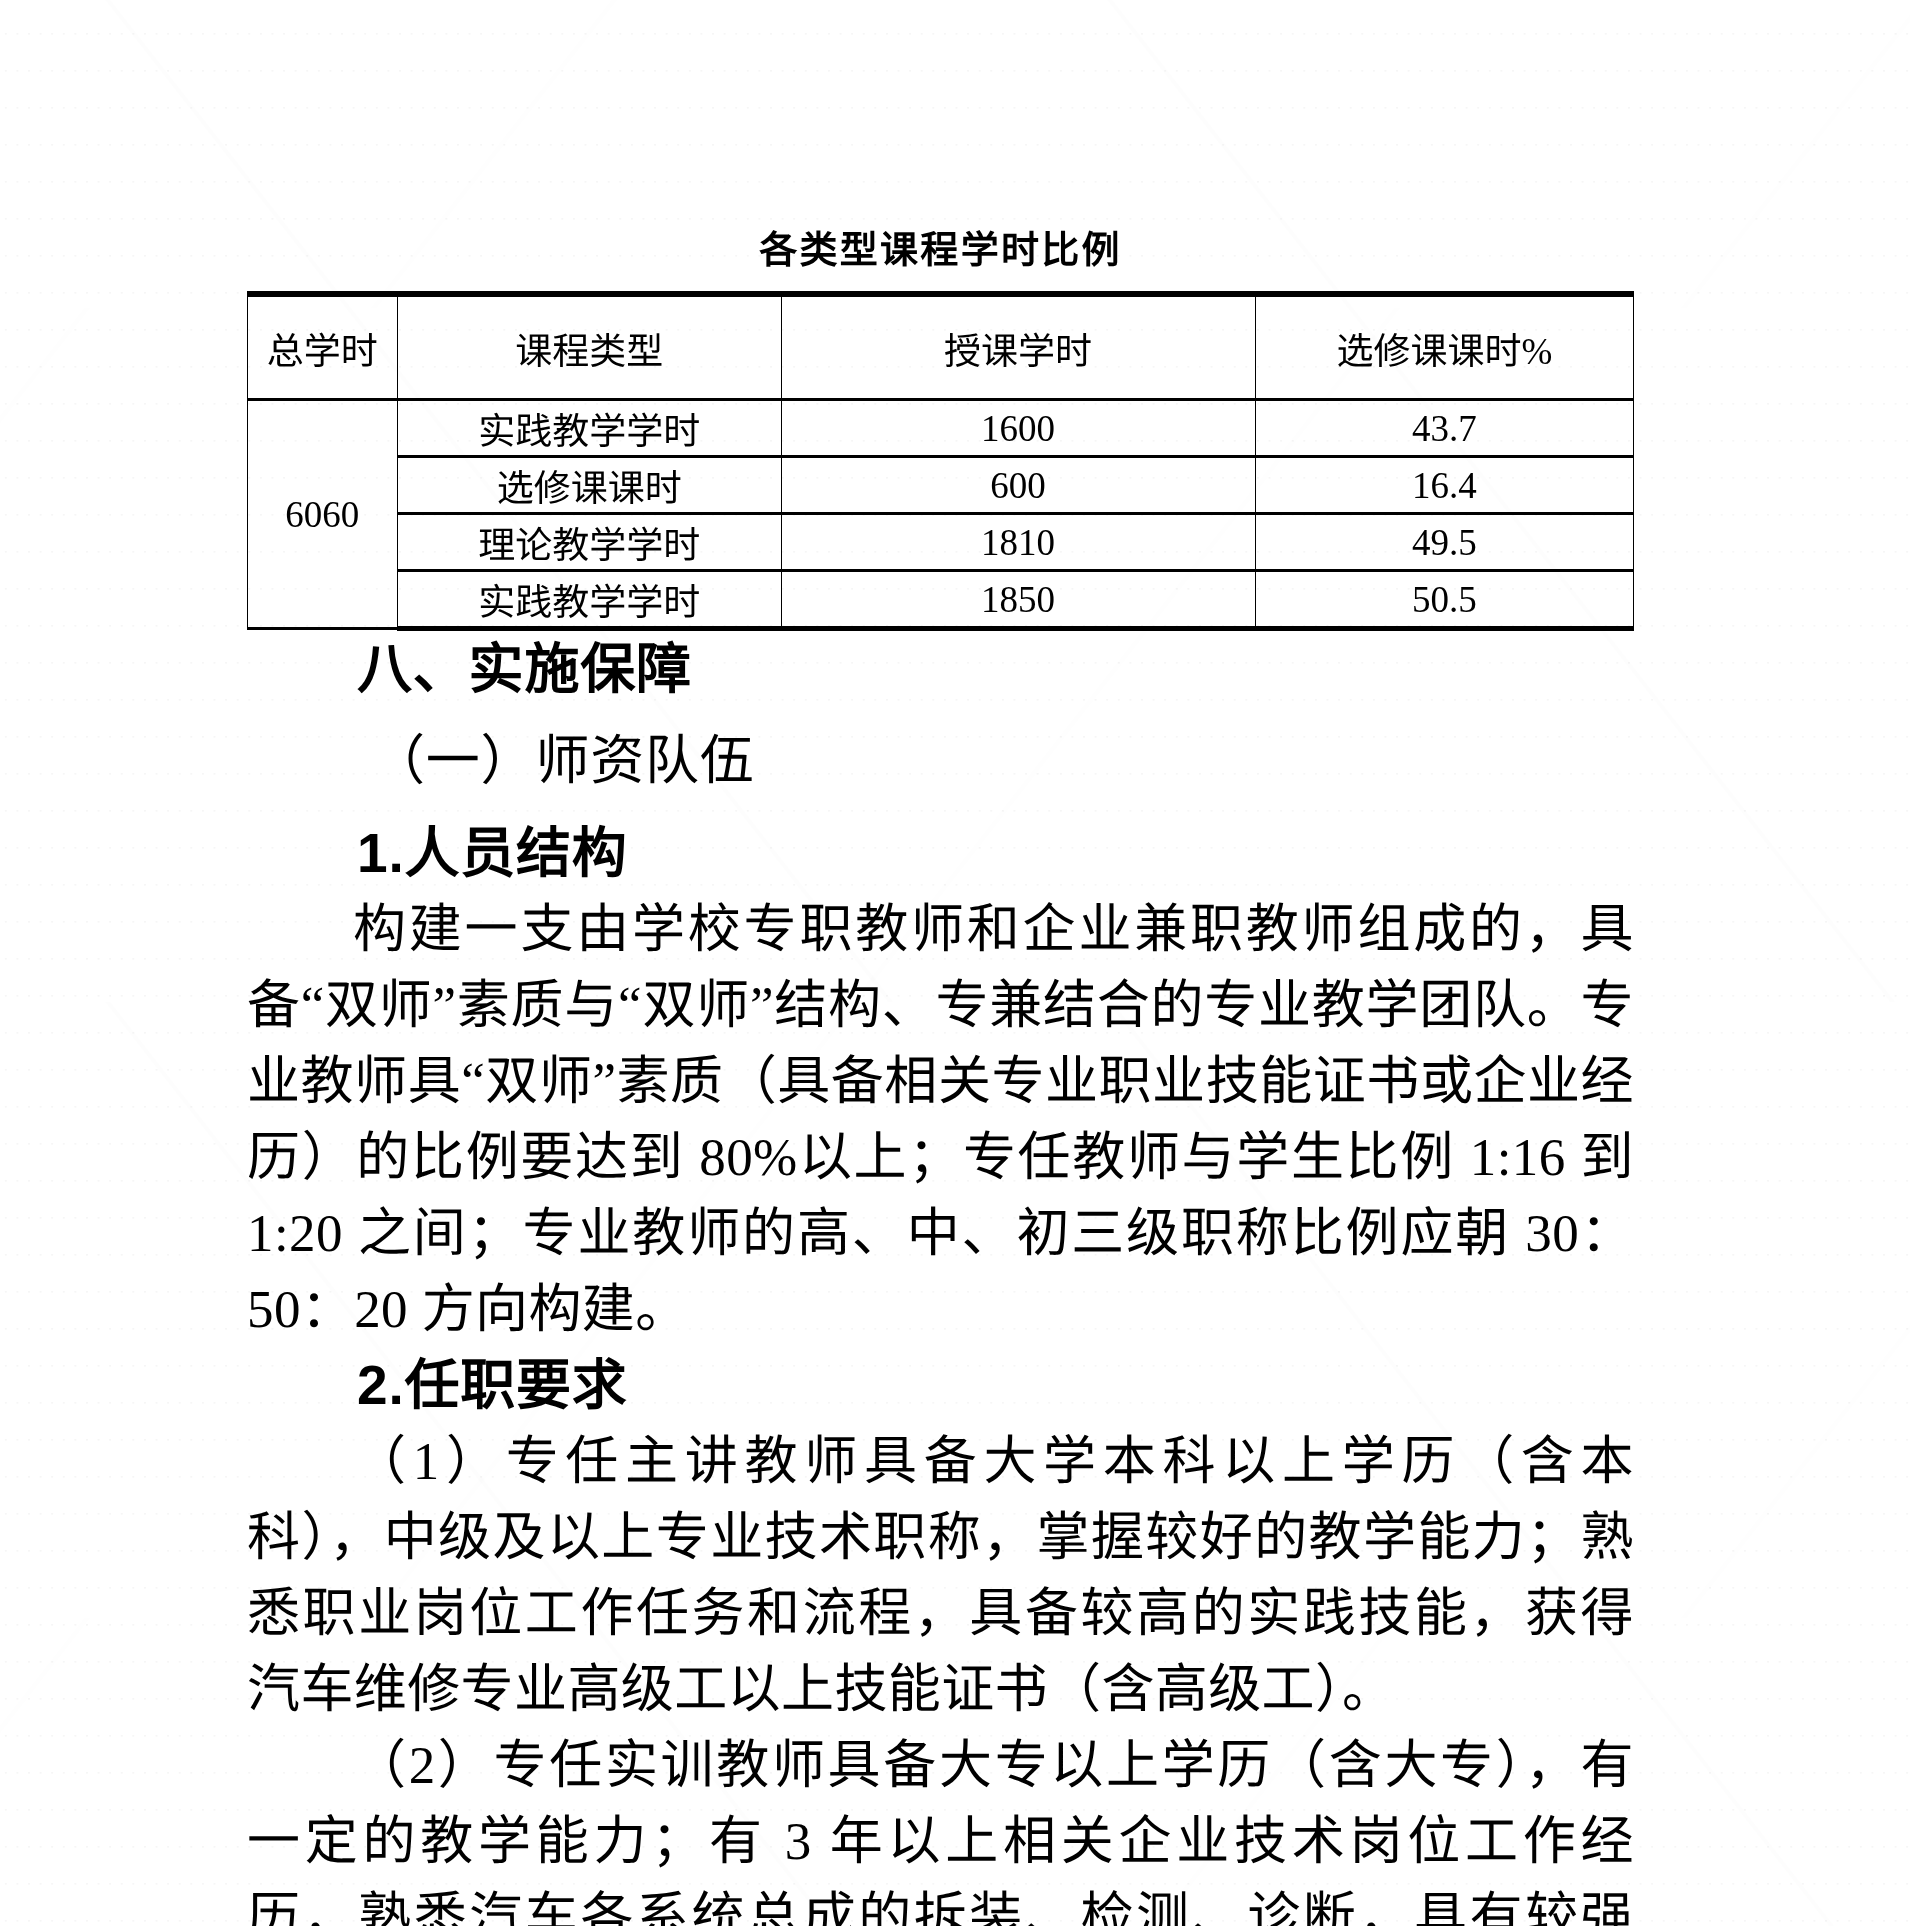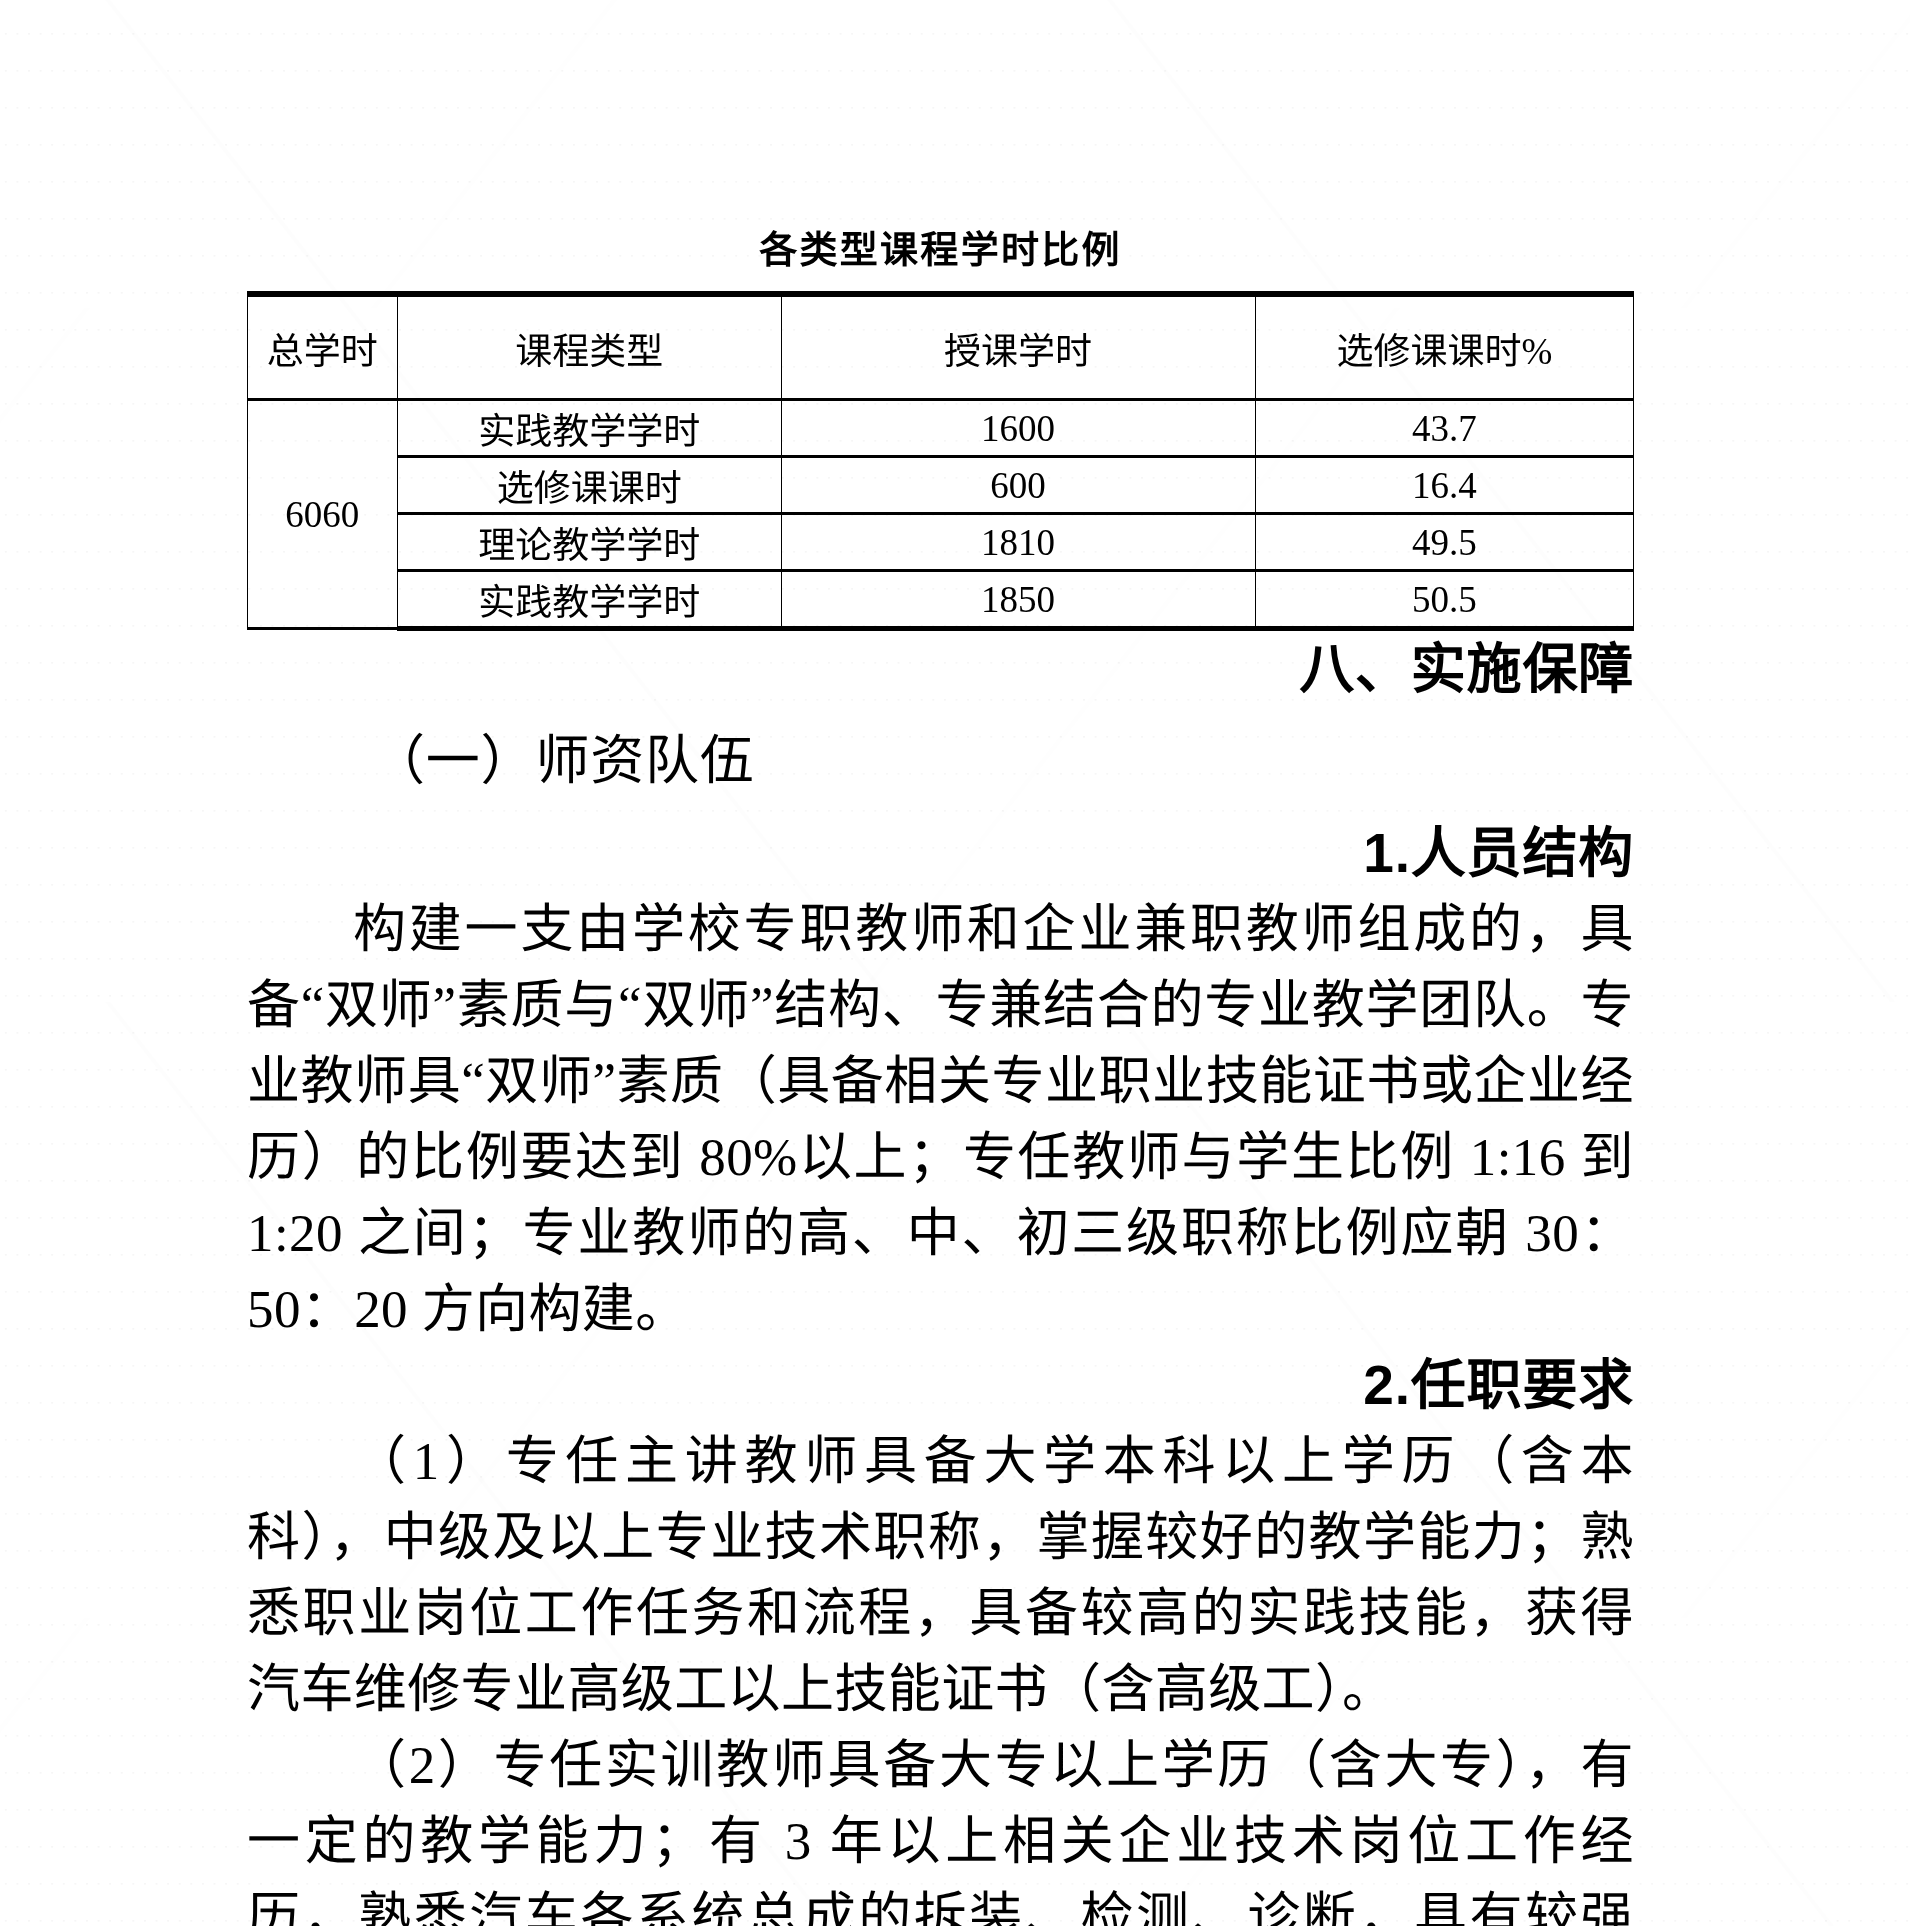--- a/index.html
+++ b/index.html
@@ -71,21 +71,20 @@
     margin: 0;
   }
   .h-black {
     margin: 0;
     font-size: 55px;
     line-height: 76px;
     font-weight: bold;
     text-indent: 2em;
     font-family: "Liberation Sans", "DejaVu Sans", sans-serif;
     letter-spacing: 0.8px;
-    text-align: right;
   }
   .h-kai {
     margin: 16px;
     font-size: 54px;
     line-height: 76px;
     font-weight: normal;
     text-indent: 2em;
     letter-spacing: 0.8px;
   }
   .body-para {

